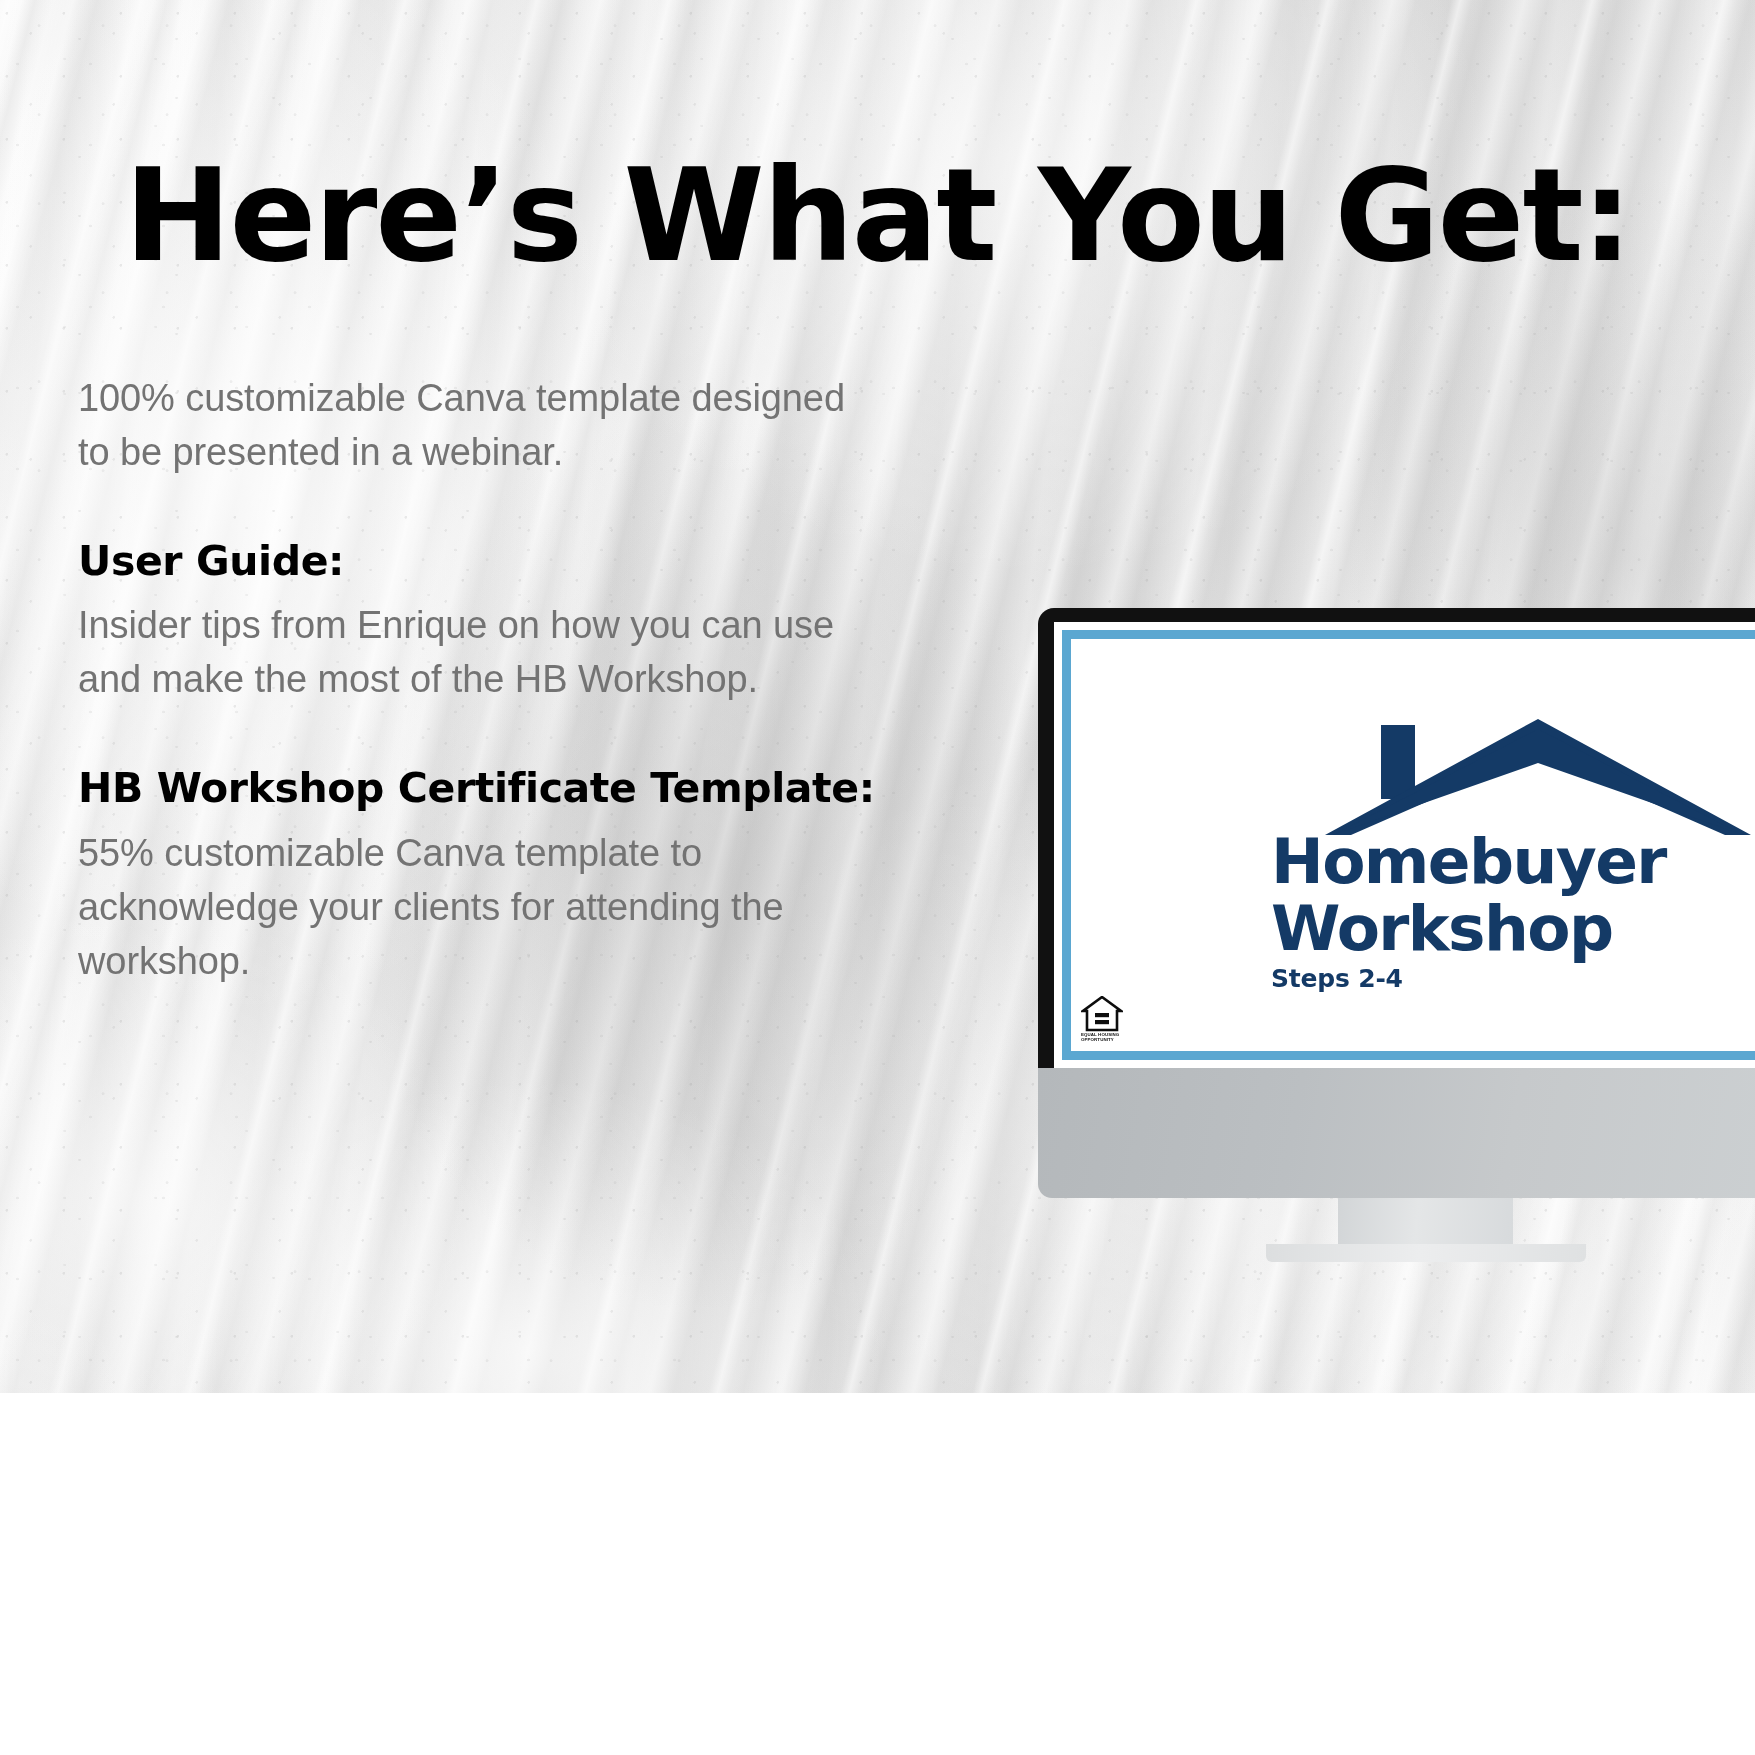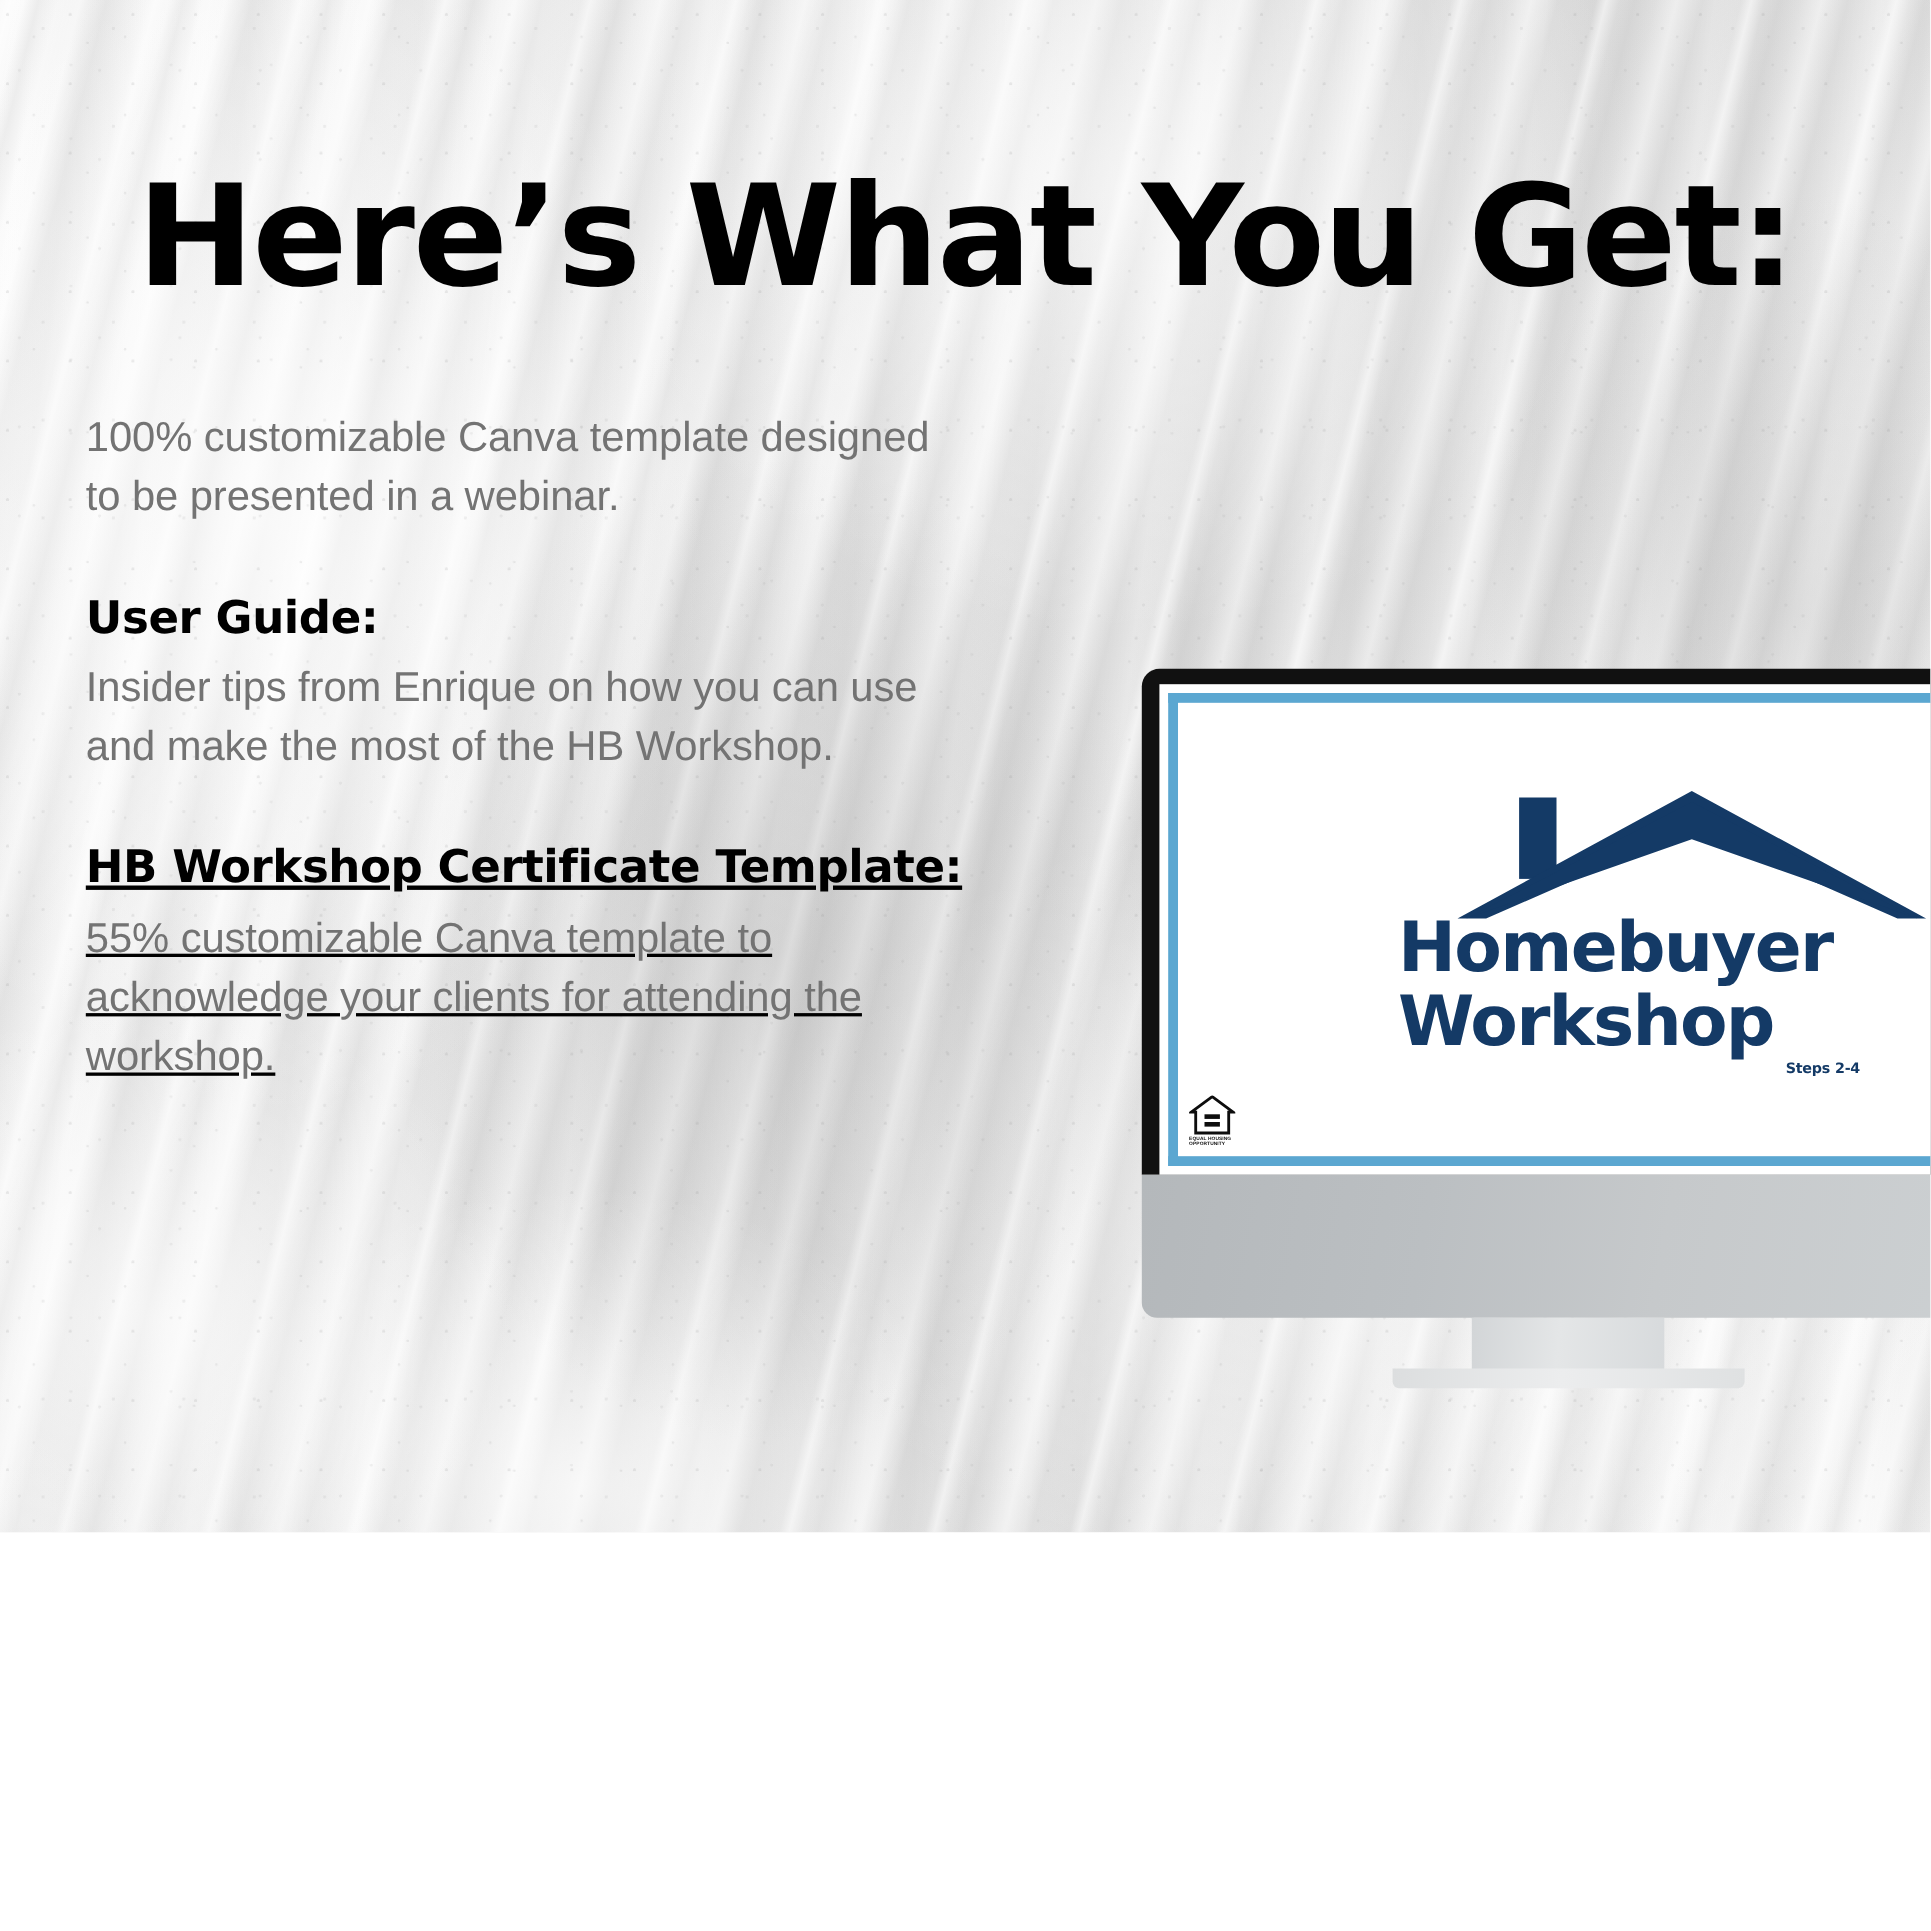--- a/index.html
+++ b/index.html
@@ -90,21 +90,21 @@
   }
 
   
   .content {
     position:absolute;
     left:78px;
     top:372px;
     width:930px;
   }
   .block { margin-bottom:58px; }
-  .block:last-child { margin-bottom:0;text-decoration:underline; }
+  .block:last-child { margin-bottom:0; }
 
   .block-title {
     font-family:"DejaVu Sans", sans-serif;
     font-weight:700;
     font-size:41px;
     line-height:1.16;
     letter-spacing:-0.4px;
     color:#000000;
     margin-bottom:14px;
     white-space:nowrap;
@@ -184,24 +184,24 @@
     line-height:1.06;
     letter-spacing:-1.6px;
     color:#143a66;
     white-space:pre-line;
   }
   .brand-sub {
     position:absolute;
     left:200px;
     top:325px;
     width:420px;
-    text-align:right;
+    text-align:left;
     font-family:"DejaVu Sans", sans-serif;
     font-weight:700;
-    font-size:13px;
+    font-size:25px;
     letter-spacing:-0.2px;
     color:#143a66;
   }
 
   
   .eho {
     position:absolute;
     left:10px;
     bottom:8px;
     width:42px;

